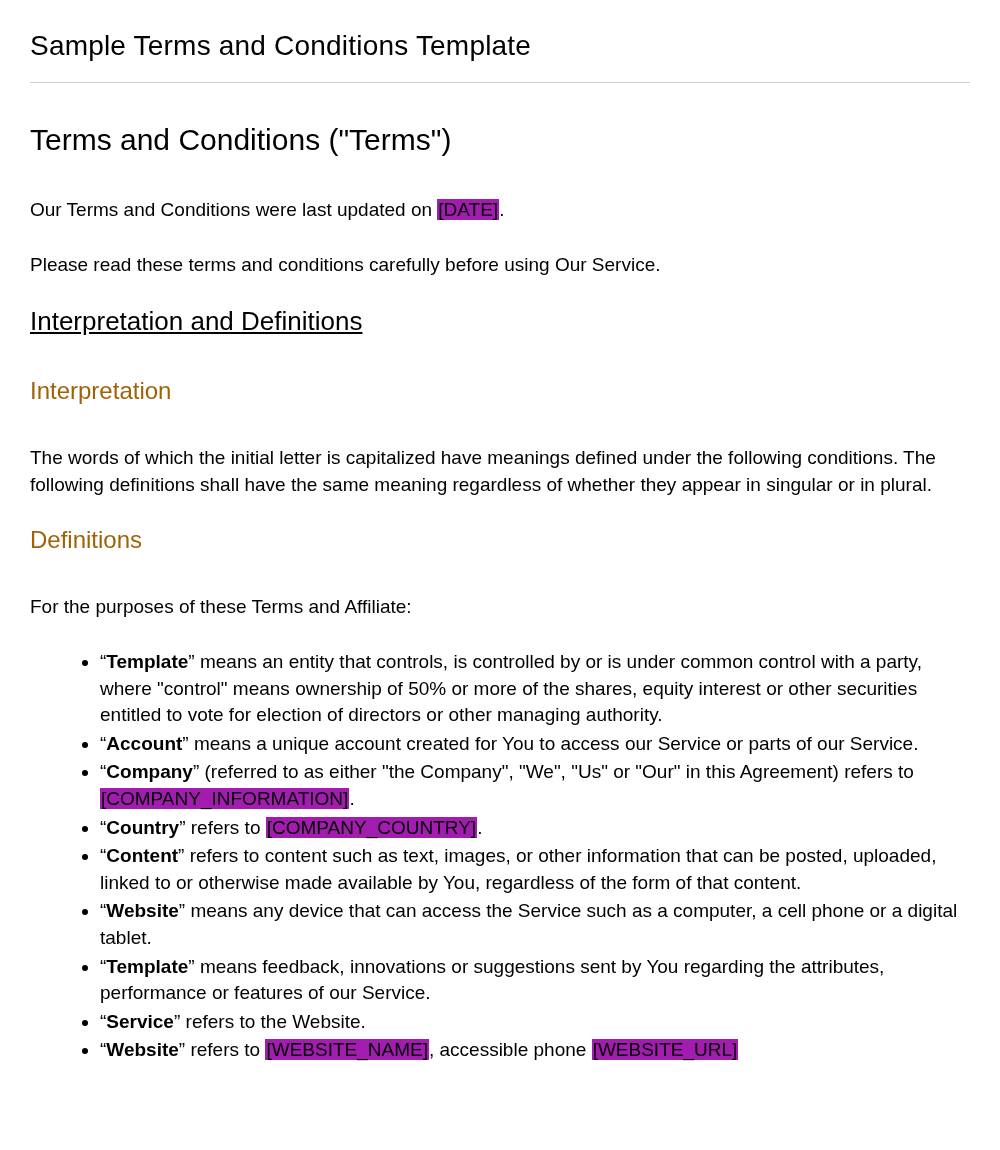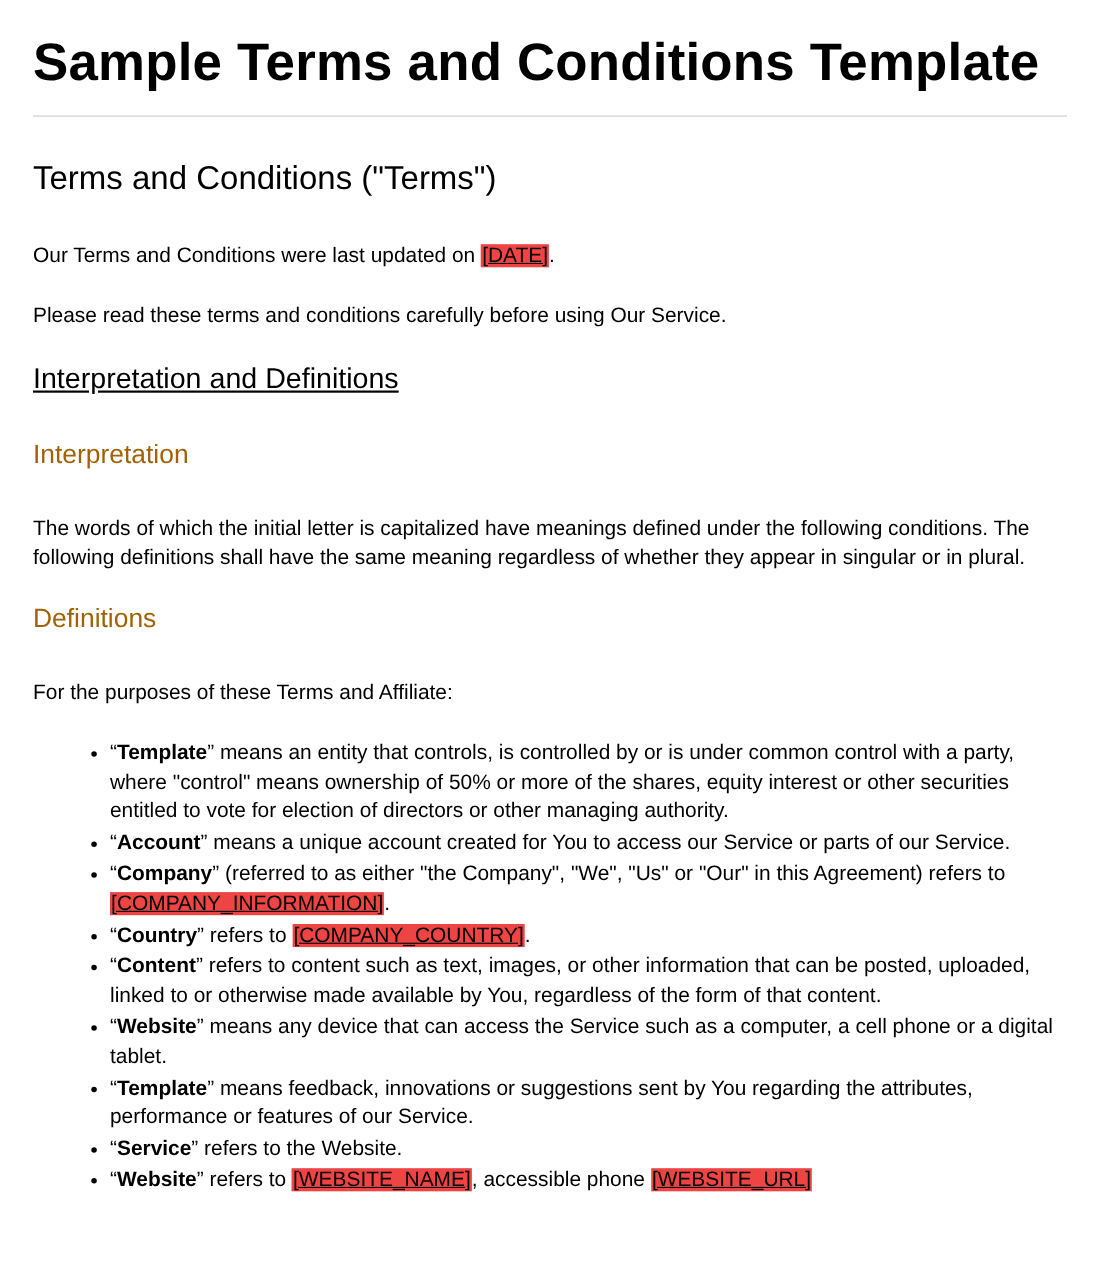--- a/index.html
+++ b/index.html
@@ -5,22 +5,22 @@
   body {
     font-family: Arial, Helvetica, sans-serif;
     background: #ffffff;
     margin: 0;
     padding: 30px 30px 40px 30px;
     width: 1000px;
     box-sizing: border-box;
     color: #000;
   }
   h1.page-title {
-    font-size: 48px;
-    font-weight: 700;
+    font-size: 28px;
+    font-weight: 400;
     margin: 0 0 20px 0;
     letter-spacing: 0.2px;
   }
   hr.rule {
     border: none;
     border-top: 1px solid #ccc;
     margin: 10px 0 40px 0;
   }
   h2.section-h2 {
     font-size: 30px;
@@ -49,23 +49,22 @@
     padding-left: 70px;
     margin: 0;
   }
   ul.defs li {
     font-size: 19px;
     line-height: 1.4;
     margin-bottom: 2px;
     padding-right: 5px;
   }
   .hl {
-    background: #ef4444;
+    background: #a21caf;
     padding: 0 1px;
-    text-decoration: underline;
   }
   .term-open::before { content: "\201C"; }
   .term-close::after { content: "\201D"; }
   li b { font-weight: 700; }
 </style>
 </head>
 <body>
 
 <h1 class="page-title">Sample Terms and Conditions Template</h1>
 <hr class="rule">

